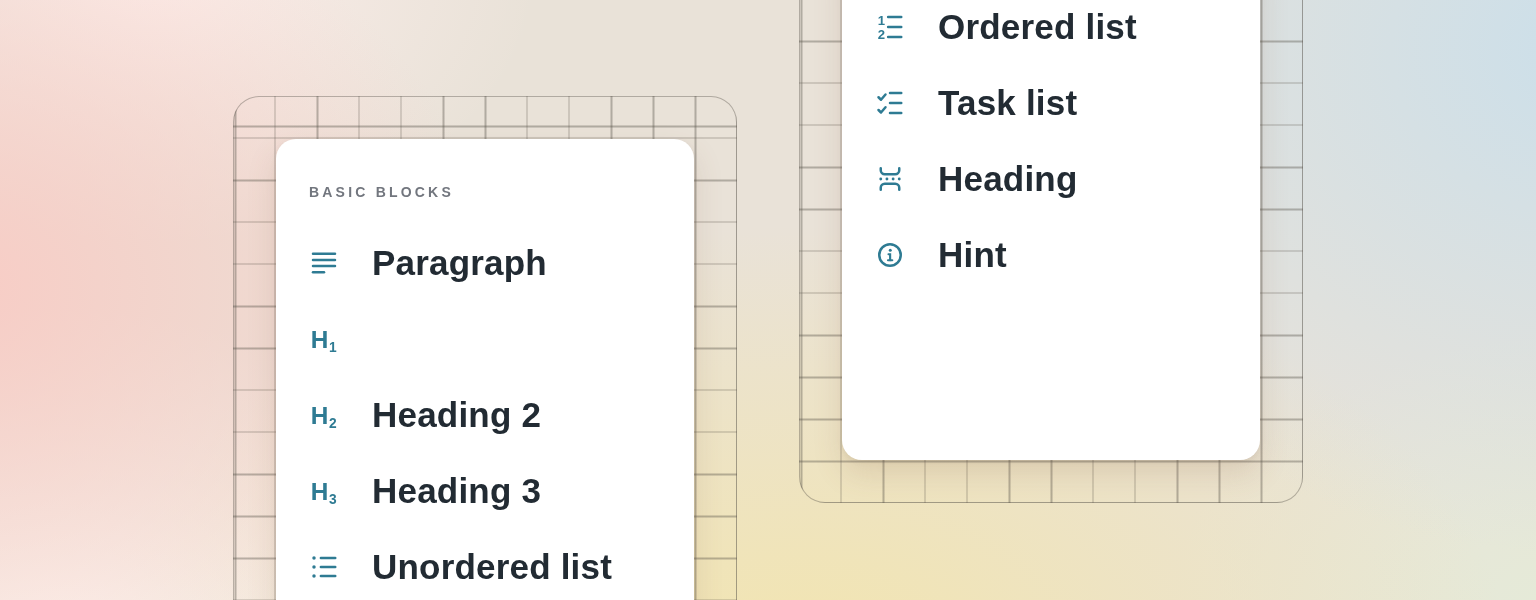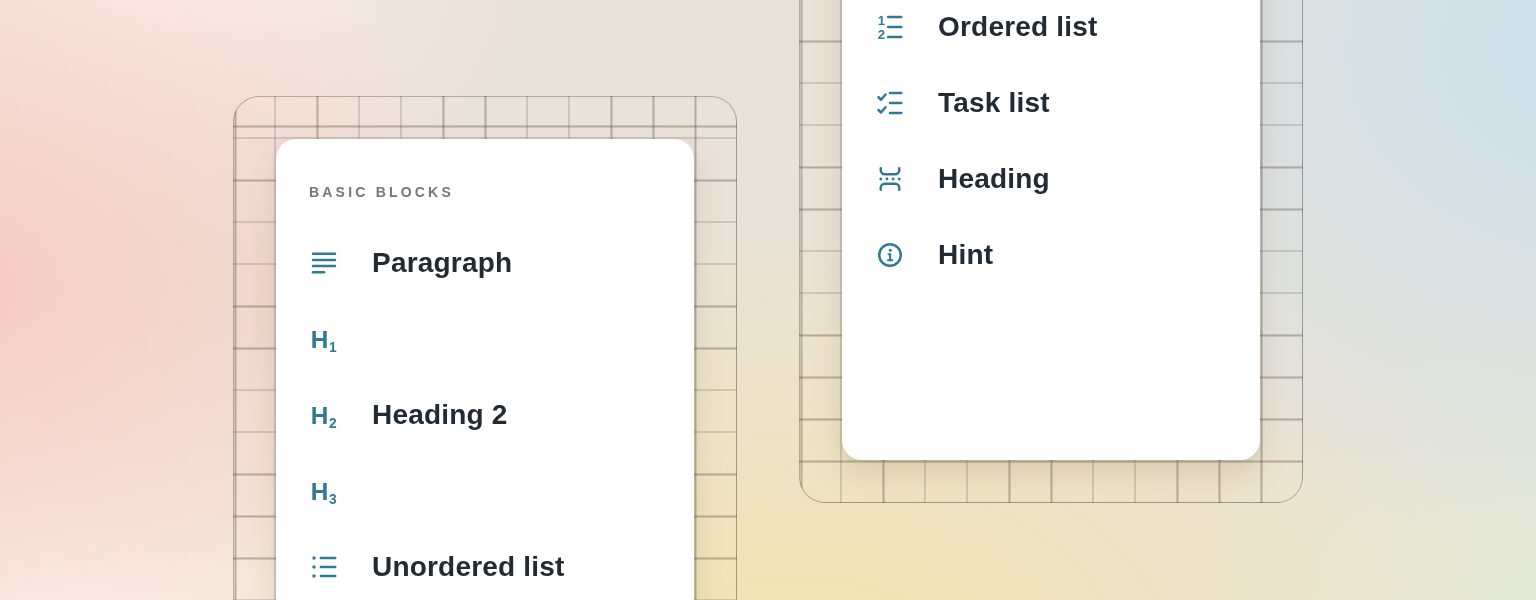--- a/index.html
+++ b/index.html
@@ -63,21 +63,21 @@
     cursor:pointer;
   }
   .menu-item .icon{
     width:30px; height:30px;
     flex:0 0 30px;
     display:flex; align-items:center; justify-content:center;
   }
   .menu-item .icon svg{width:30px;height:30px;display:block;}
   .menu-item .label{
     margin-left:33px;
-    font-size:28px;
+    font-size:35px;
     font-weight:700;
     color:var(--ink);
     letter-spacing:0.2px;
     white-space:nowrap;
   }
 </style>
 </head>
 <body>
 
 <div class="grid grid-left"></div>
@@ -116,20 +116,21 @@
         </span>
         <span class="label">Heading 2</span>
       </div>
       <div class="menu-item">
         <span class="icon">
           <svg viewBox="0 0 24 24">
             <text x="1.4" y="19" font-family="Liberation Sans, sans-serif" font-size="19.5" font-weight="600" fill="#2e7b93">H</text>
             <text x="16" y="22.5" font-family="Liberation Sans, sans-serif" font-size="11" font-weight="700" fill="#2e7b93">3</text>
           </svg>
         </span>
+        <span class="label">Heading 3</span>
       </div>
       <div class="menu-item">
         <span class="icon">
           <svg viewBox="0 0 24 24">
             <g fill="#2e7b93" stroke="none">
               <circle cx="4" cy="4.8" r="1.4"></circle>
               <circle cx="4" cy="12" r="1.4"></circle>
               <circle cx="4" cy="19.2" r="1.4"></circle>
             </g>
             <g fill="none" stroke="#2e7b93" stroke-width="2" stroke-linecap="round" stroke-linejoin="round">

